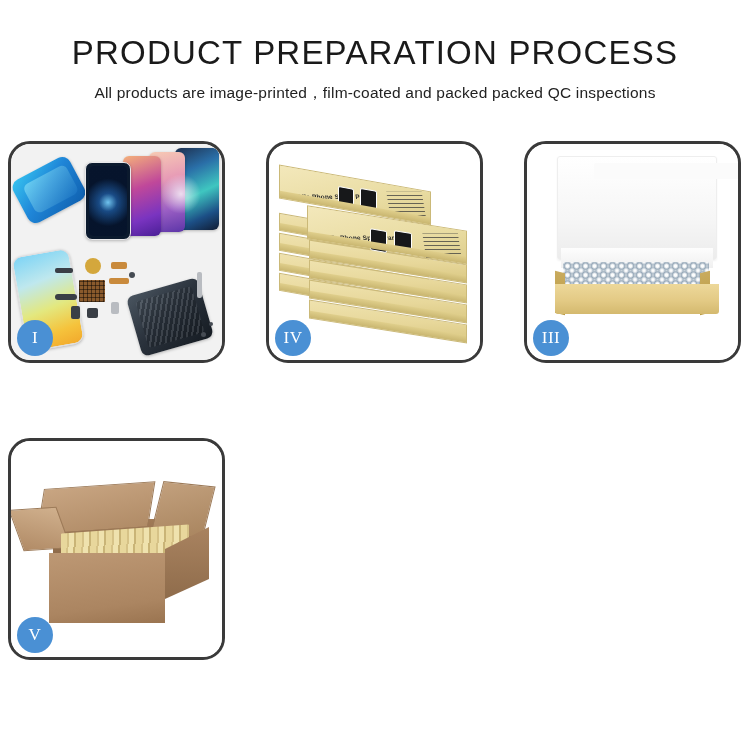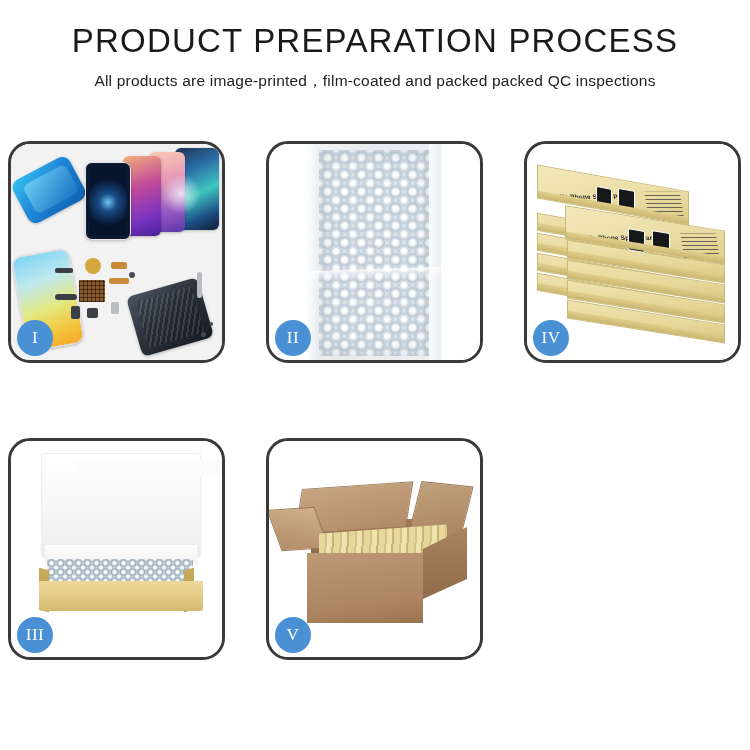--- a/index.html
+++ b/index.html
@@ -22,21 +22,21 @@
 
   
   .header { position: absolute; top: 0; left: 0; width: 750px; }
 
   .main-title {
     text-align: center;
     font-size: 33px;
     font-weight: 500;
     letter-spacing: 1.2px;
     color: #1a1a1a;
-    margin-top: 24px;
+    margin-top: 36px;
     line-height: 1.05;
     font-family: "Liberation Sans", sans-serif;
   }
 
   .sub-title {
     text-align: center;
     font-size: 15.5px;
     font-weight: 400;
     color: #222222;
     margin-top: 12px;
@@ -387,32 +387,20 @@
         <div class="part dot" style="left:118px;top:128px;width:6px;height:6px;"></div>
         <div class="part dot" style="left:190px;top:188px;width:5px;height:5px;"></div>
         <div class="part dot" style="left:198px;top:178px;width:4px;height:4px;"></div>
         <div class="part silver" style="left:186px;top:128px;width:5px;height:26px;border-radius:2px;"></div>
 
         <div class="shine" style="left:150px;top:30px;width:40px;height:40px;"></div>
       </div>
       <div class="badge">I</div>
     </div>
 
-    <div class="panel">
-      <div class="panel-stage">
-        <div class="p2-bg"></div>
-        <div class="pouch">
-          <div class="bubbles"></div>
-          <div class="pouch-seam"></div>
-          <div class="pouch-seam r"></div>
-          <div class="pouch-sheen"></div>
-        </div>
-      </div>
-      <div class="badge">II</div>
-    </div>
 
     <div class="panel">
       <div class="panel-stage">
         <div class="p4-bg"></div>
         <div class="stack">
 
           <div class="sbox" style="left:2px;  top:124px; width:150px; height:18px; transform:skewY(10deg);">
               <div class="sbox-edge"></div>
             </div>
           <div class="sbox" style="left:2px;  top:104px; width:150px; height:18px; transform:skewY(10deg);">

